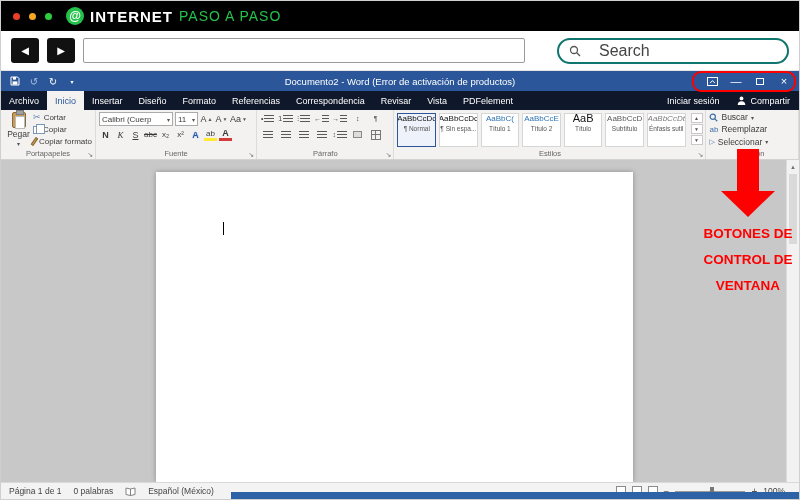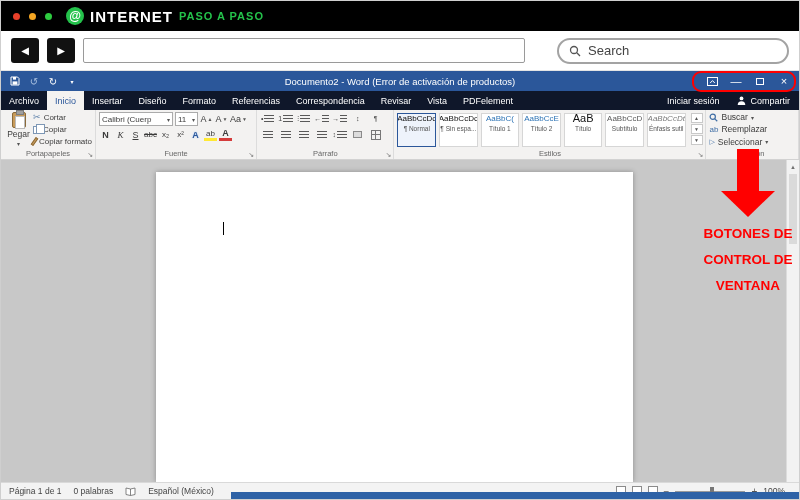--- a/index.html
+++ b/index.html
@@ -7,27 +7,27 @@
   .screen { position:relative; width:800px; height:500px; background:#fff; border:1px solid #cfcfcf; overflow:hidden; }
 
   
   .site-header { position:absolute; top:0; left:0; right:0; height:30px; background:#000; display:flex; align-items:center; }
   .dots { display:flex; gap:9px; margin-left:12px; }
   .dot { width:7px; height:7px; border-radius:50%; display:inline-block; }
   .dot.red{background:#e8402a;} .dot.yellow{background:#f5a623;} .dot.green{background:#2ecc40;}
   .brand { display:flex; align-items:center; gap:6px; margin-left:14px; }
   .at-badge { width:18px; height:18px; border-radius:50%; background:#24c24b; color:#fff; font-weight:bold; font-size:12px; display:flex; align-items:center; justify-content:center; }
   .brand-white { color:#fff; font-weight:bold; font-size:15px; letter-spacing:1px; }
-  .brand-green { color:#24c24b; font-weight:bold; font-size:11px; letter-spacing:1px; }
+  .brand-green { color:#24c24b; font-weight:normal; font-size:14px; letter-spacing:1px; }
 
   
   .browser-nav { position:absolute; top:30px; left:0; right:0; height:40px; background:#fff; display:flex; align-items:center; padding:0 10px; gap:8px; border-bottom:1px solid #e4e4e4; }
   .nav-btn { width:28px; height:25px; background:#111; border:none; border-radius:3px; color:#fff; font-size:10px; display:flex; align-items:center; justify-content:center; cursor:pointer; }
   .address-bar { width:442px; height:25px; background:#fff; border:1px solid #9a9a9a; border-radius:2px; }
-  .search-box { margin-left:auto; width:232px; height:26px; border:2px solid #a3a3a3; border-radius:14px; display:flex; align-items:center; gap:7px; padding:0 10px; color:#444; font-size:13px; }
+  .search-box { margin-left:auto; width:232px; height:26px; border:2px solid #0f766e; border-radius:14px; display:flex; align-items:center; gap:18px; padding:0 10px; color:#444; font-size:16px; }
 
   
   .word { position:absolute; top:70px; left:0; right:0; bottom:0; display:flex; flex-direction:column; }
 
   .titlebar { position:relative; height:20px; background:#2b579a; color:#fff; display:flex; align-items:center; flex:0 0 auto; }
   .qat { display:flex; align-items:center; gap:7px; margin-left:8px; z-index:2; }
   .qat .qbtn { display:flex; align-items:center; justify-content:center; width:12px; height:12px; font-size:10px; color:#fff; cursor:pointer; }
   .qat .dim { color:#a9c0e0; }
   .wtitle { position:absolute; left:0; right:0; text-align:center; font-size:9.5px; }
   .wcontrols { position:absolute; right:3px; top:0; height:20px; display:flex; align-items:center; z-index:2; }

